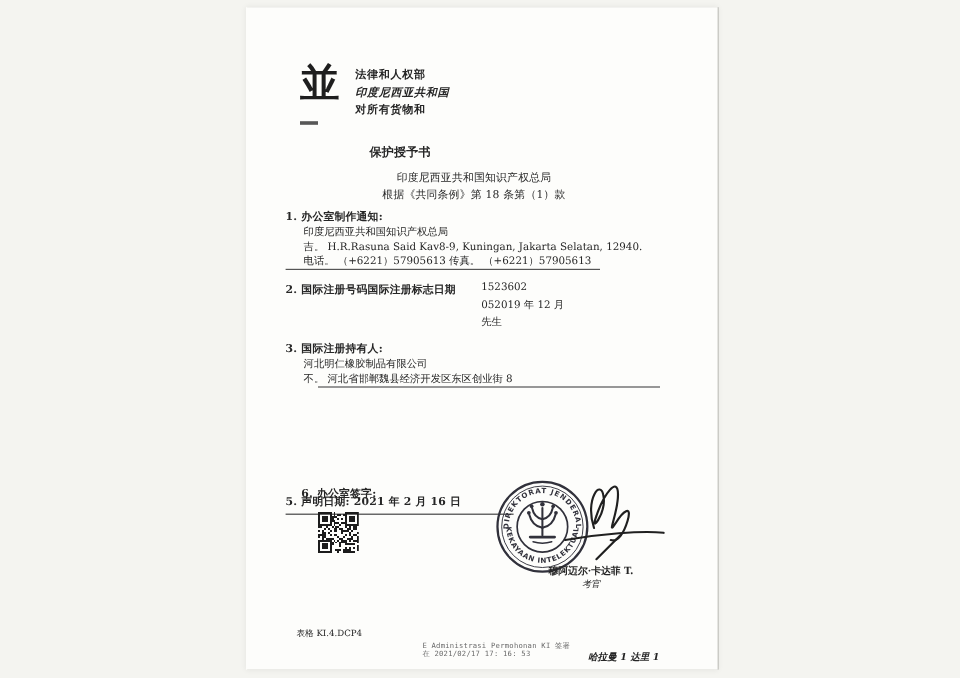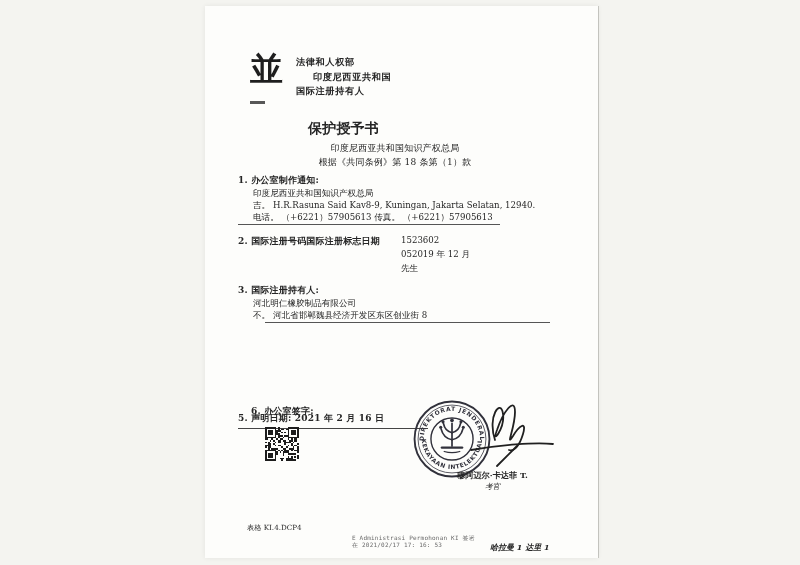--- a/index.html
+++ b/index.html
@@ -36,24 +36,24 @@
 </head>
 <body>
 
 <div class="canvas">
   <div class="page">
 
     <div class="abs logo-glyph" style="left:45px; top:46px;">並</div>
     <div class="abs logo-caption" style="left:45px; top:95px;"></div>
 
     <div class="abs ministry-line" style="left:91px; top:50px;">法律和人权部</div>
-    <div class="abs ministry-line" style="left:108px; top:64.5px;">印度尼西亚共和国</div>
-    <div class="abs ministry-line" style="left:91px; top:79px;">国际注册持有人</div>
-
-    <div class="abs cjk bold" style="left:103px; top:114px; font-size:14px;">保护授予书</div>
+    <div class="abs ministry-line" style="left:91px; top:64.5px;font-style:italic;">印度尼西亚共和国</div>
+    <div class="abs ministry-line" style="left:91px; top:79px;">对所有货物和</div>
+
+    <div class="abs cjk bold" style="left:103px; top:114px; font-size:10px;">保护授予书</div>
 
     <div class="abs cjk center" style="left:40px; top:136px; width:300px;">印度尼西亚共和国知识产权总局</div>
     <div class="abs cjk center" style="left:40px; top:150px; width:300px;">根据《共同条例》第 18 条第（1）款</div>
 
     <div class="abs cjk bold" style="left:33px; top:168px;">1. 办公室制作通知:</div>
     <div class="abs small" style="left:48px; top:182px;">印度尼西亚共和国知识产权总局</div>
     <div class="abs small" style="left:48px; top:194px;">吉。 H.R.Rasuna Said Kav8-9, Kuningan, Jakarta Selatan, 12940.</div>
     <div class="abs small" style="left:48px; top:206px;">电话。 （+6221）57905613 传真。 （+6221）57905613</div>
     <div class="abs rule" style="left:33px; top:218px; width:262px;"></div>
 

